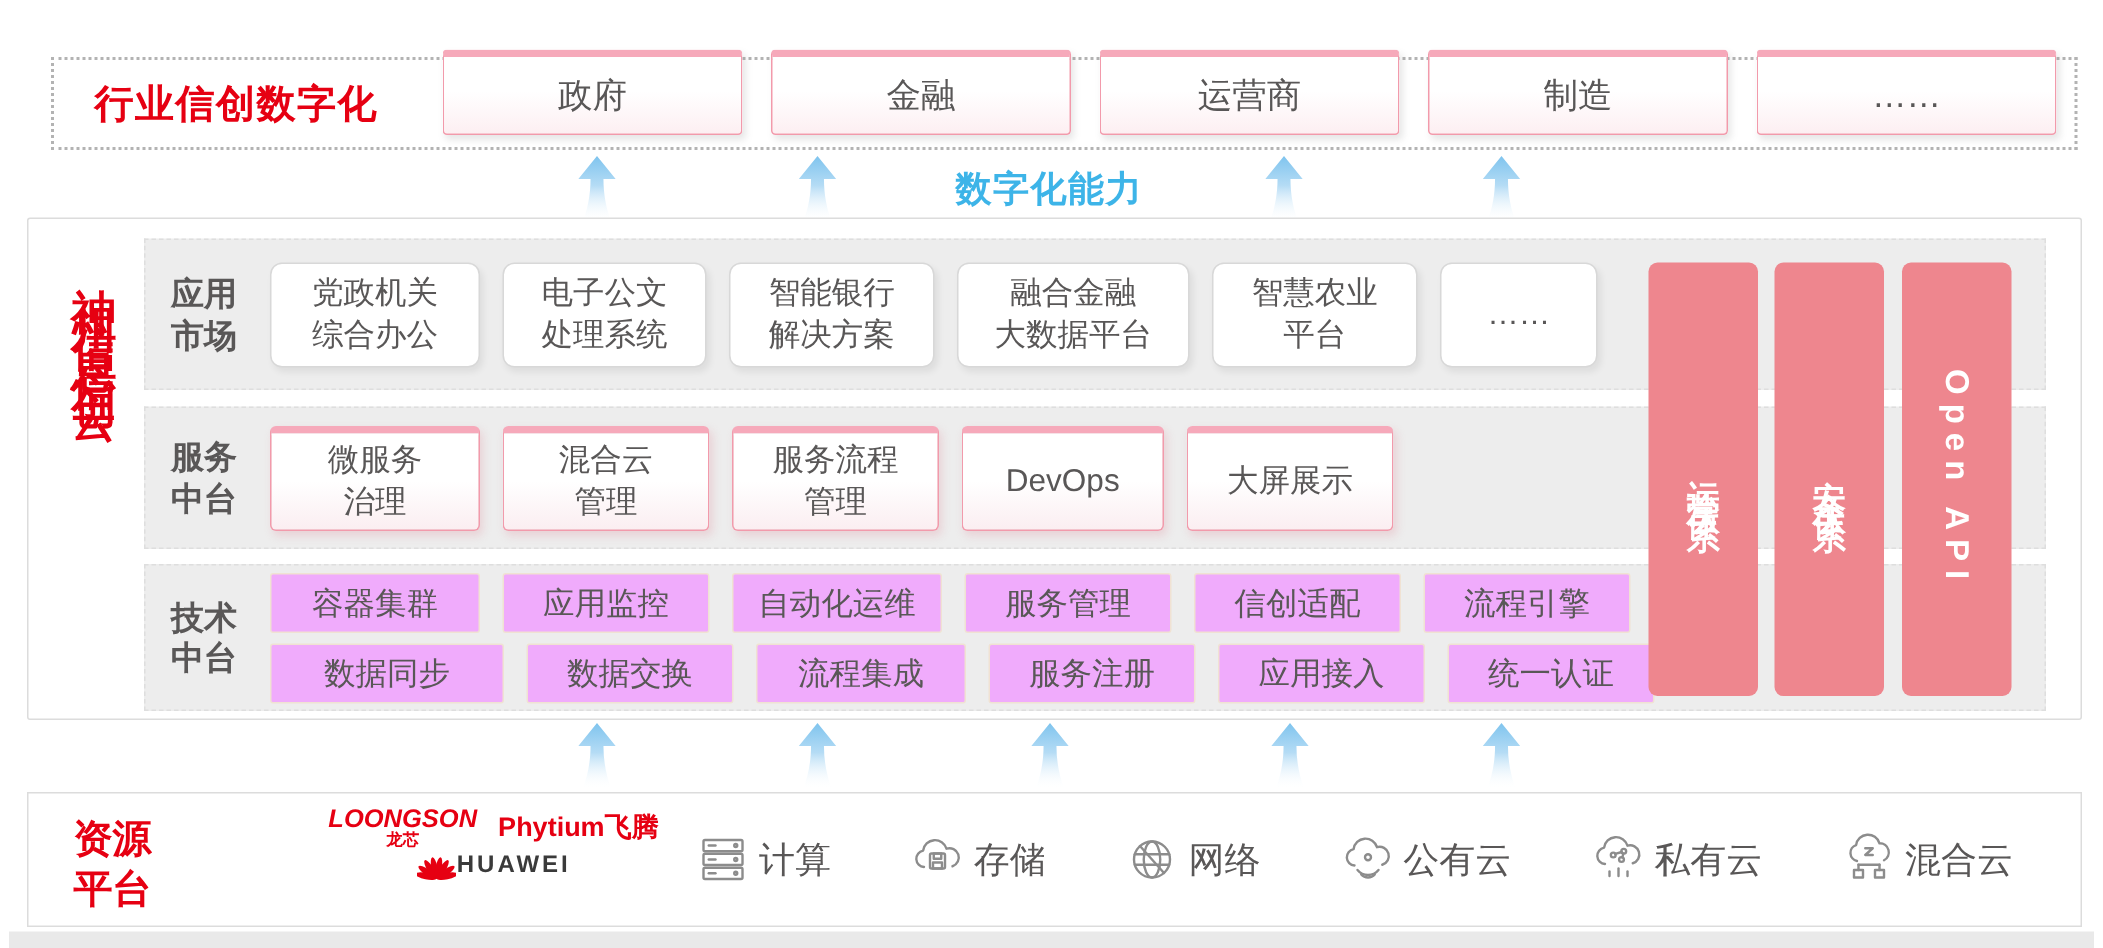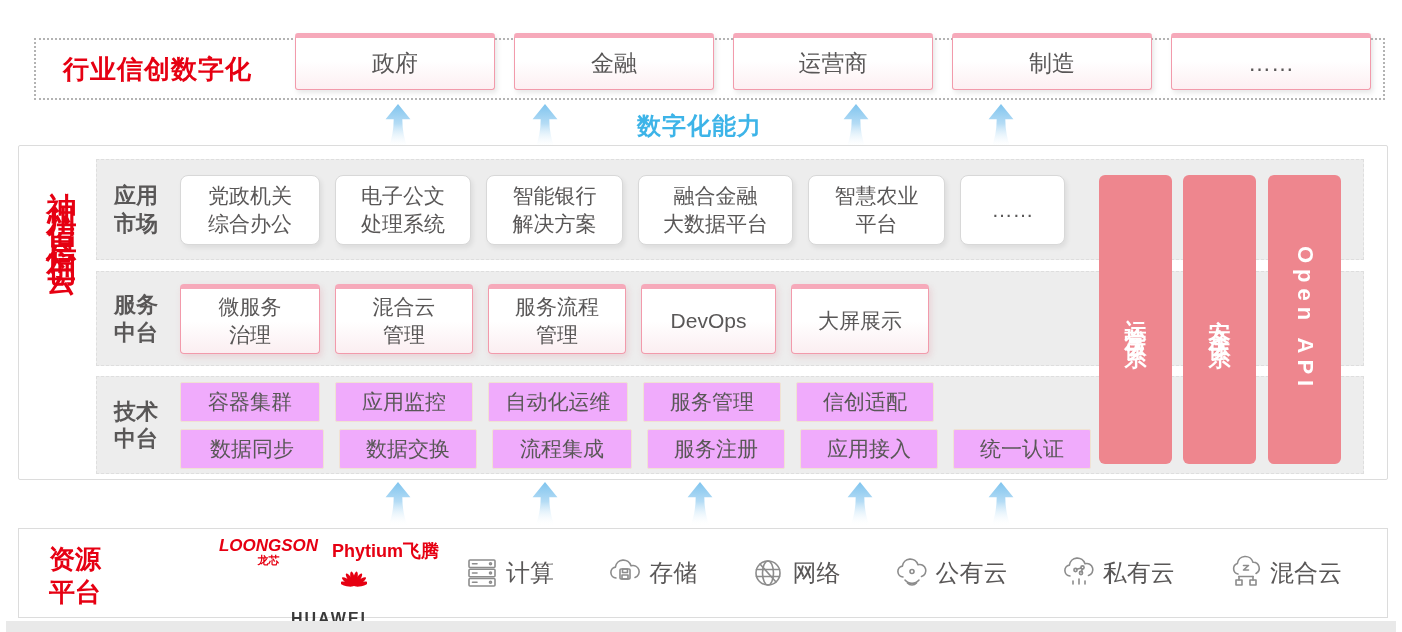--- a/index.html
+++ b/index.html
@@ -62,21 +62,21 @@
       background:#ffffff; border:1px solid #dcdcdc;padding-left:18px; }
   .res-title { position:absolute; left:30px; top:14px; font-size:26px; font-weight:bold;
       color:#e60012; white-space:pre-line; line-height:1.25; }
   .vendors { position:absolute; left:190px; top:8px; width:240px; display:flex;
       flex-direction:column; align-items:center; gap:2px; }
   .vendor-row { display:flex; align-items:flex-start; gap:14px; }
   .loongson { display:flex; flex-direction:column; align-items:center; line-height:1; }
   .loongson-en { color:#e60012; font-weight:bold; font-style:italic; font-size:17px; letter-spacing:0; }
   .loongson-cn { color:#e60012; font-weight:bold; font-size:11px; margin-top:1px; }
   .phytium { color:#e60012; font-weight:bold; font-size:18px; margin-top:2px; }
-  .huawei { display:flex; align-items:flex-end; gap:18px;flex-direction:column; }
+  .huawei { display:flex; align-items:flex-start; gap:1px; }
   .huawei-text { color:#3a3a3a; font-weight:bold; font-size:16px; letter-spacing:2px; }
   .res-items { position:absolute; left:445px; right:45px; top:0; height:100%;
       display:flex; align-items:center; justify-content:space-between; }
   .res-item { display:flex; align-items:center; gap:6px; }
   .res-item .label { font-size:24px; color:#595757; }
   .icon-gray { stroke:#8c8c8c; fill:none; stroke-width:1.6; stroke-linecap:round; stroke-linejoin:round; }
 
   .bottom-strip { position:absolute; left:6px; top:621px; width:1390px; height:11px; background:#e9e9e9; }
 </style>
 </head>
@@ -157,23 +157,24 @@
     <div class="band band3">
       <div class="band-label">技术
 中台</div>
       <div class="tech-grid">
         <div class="box-row">
           <div class="tech-box" style="width:140px">容器集群</div>
           <div class="tech-box" style="width:138px">应用监控</div>
           <div class="tech-box" style="width:140px">自动化运维</div>
           <div class="tech-box" style="width:138px">服务管理</div>
           <div class="tech-box" style="width:138px">信创适配</div>
+          <div class="tech-box" style="width:138px">流程引擎</div>
         </div>
         <div class="box-row">
-          <div class="tech-box" style="width:144px">数据同步</div>
+          <div class="tech-box" style="width:156px">数据同步</div>
           <div class="tech-box" style="width:138px">数据交换</div>
           <div class="tech-box" style="width:140px">流程集成</div>
           <div class="tech-box" style="width:138px">服务注册</div>
           <div class="tech-box" style="width:138px">应用接入</div>
           <div class="tech-box" style="width:138px">统一认证</div>
         </div>
       </div>
     </div>
 
     <div class="vbar vbar-1">运营体系</div>

